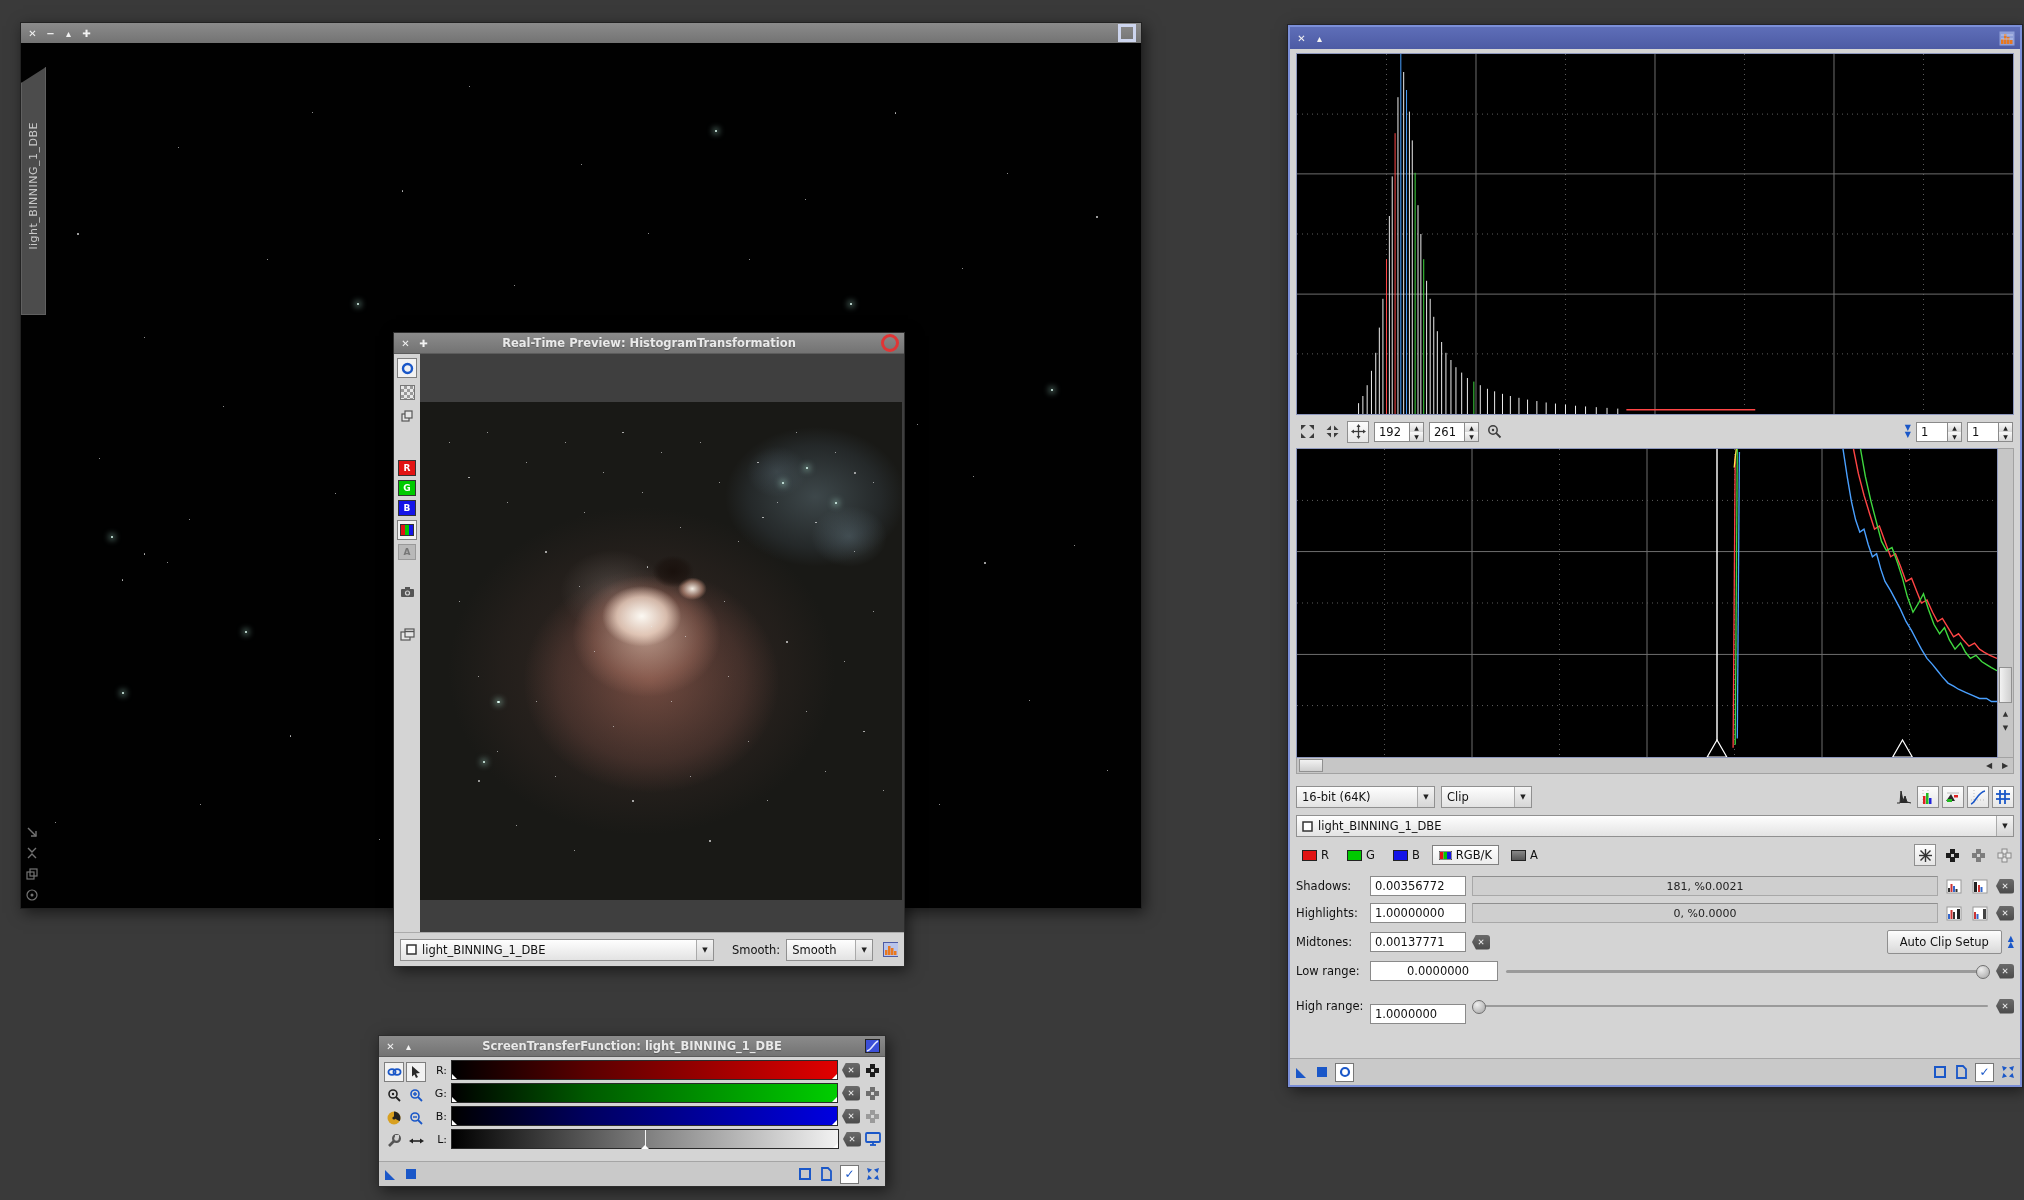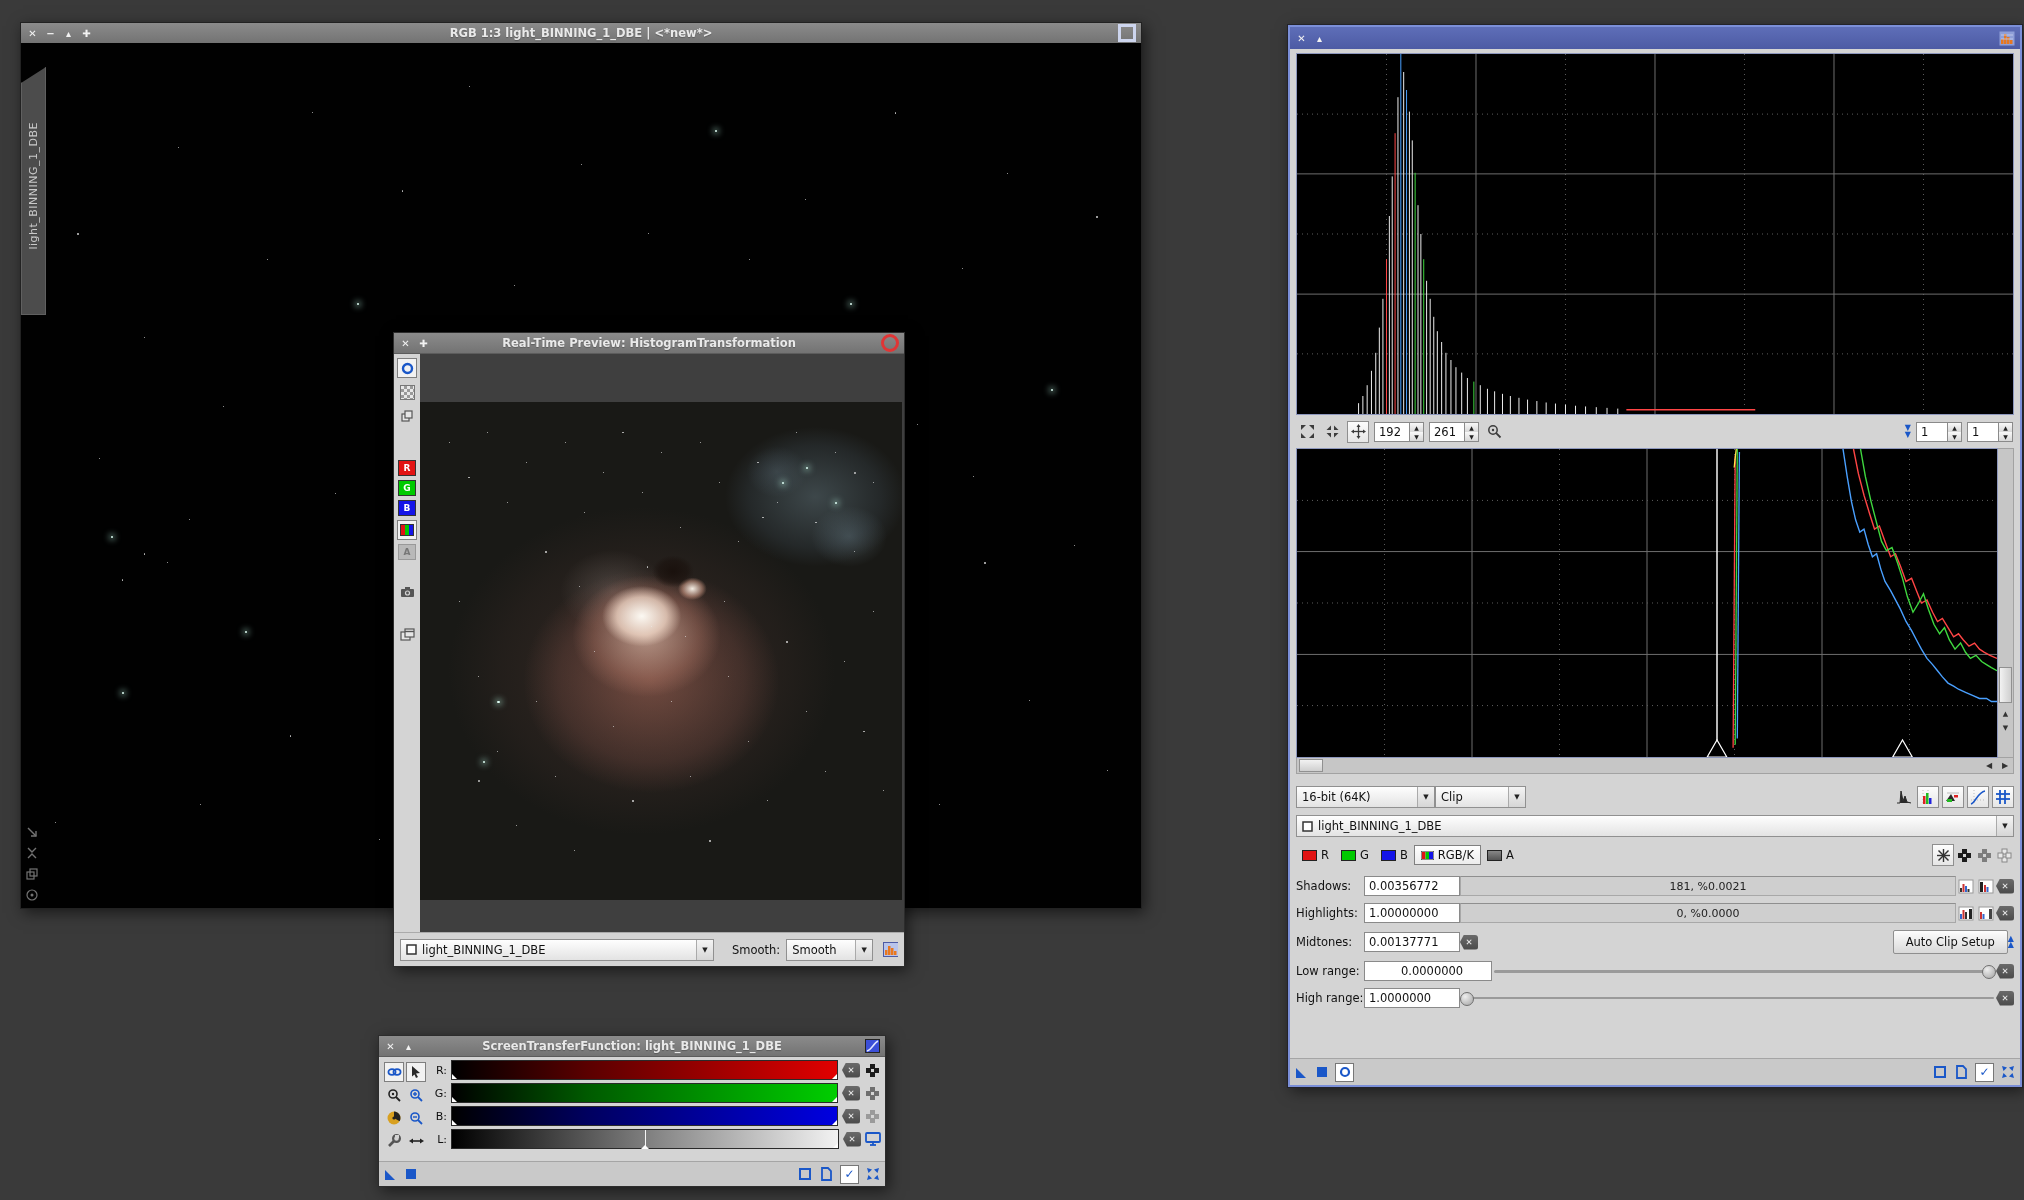--- a/index.html
+++ b/index.html
@@ -85,21 +85,21 @@
   #plot-top{height:360px;}
   .midbar{height:33px;display:flex;align-items:center;gap:5px;padding:0 1px;}
   .plot2wrap{height:310px;display:flex;}
   #plot-bot{flex:1;}
   .vscroll{width:15px;background:#c6c6c6;border:1px solid #a2a2a2;border-left:none;display:flex;flex-direction:column;}
   .vthumb{margin:218px 1px 4px 1px;height:34px;background:linear-gradient(90deg,#f2f2f2,#cfcfcf);border:1px solid #909090;}
   .vbtn{height:14px;display:flex;align-items:center;justify-content:center;font-size:7px;color:#333;}
   .hscroll{height:15px;background:#c6c6c6;border:1px solid #a2a2a2;border-top:none;display:flex;align-items:center;}
   .hthumb{width:22px;height:11px;margin-left:2px;background:linear-gradient(#f2f2f2,#cfcfcf);border:1px solid #909090;}
   .hbtn{width:16px;display:flex;align-items:center;justify-content:center;font-size:8px;color:#333;}
-  .ctlrow{display:flex;align-items:center;gap:0;margin-top:7px;font-size:11.5px;color:#111;}
+  .ctlrow{display:flex;align-items:center;gap:6px;margin-top:7px;font-size:11.5px;color:#111;}
   .rowlabel{width:68px;flex:none;}
   .modebtns{margin-left:auto;display:flex;gap:3px;}
   .chan{display:flex;align-items:center;gap:4px;padding:2px 6px;font-size:11.5px;color:#111;}
   .chan .sw{width:13px;height:9px;border:1px solid #222;}
   .chan.sel{background:linear-gradient(#ffffff,#ececec);border:1px solid #808080;}
   .autoclip{height:22px;padding:0 12px;font-size:11.5px;color:#111;display:flex;align-items:center;
             background:linear-gradient(#fdfdfd,#d9d9d9);border:1px solid #8f8f8f;border-radius:2px;}
   .dialog-foot{height:26px;margin-top:8px;background:#c9c9c9;border-top:1px solid #a5a5a5;display:flex;
                align-items:center;padding:0 5px;gap:7px;}
   .df-right{margin-left:auto;display:flex;align-items:center;gap:7px;}
@@ -131,21 +131,20 @@
 <body>
 
 <div class="desktop">
 
   <div class="win main-win">
     <div class="tbar gray">
       <span class="tico">✕</span>
       <span class="tico">−</span>
       <span class="tico">▴</span>
       <span class="tico">✚</span>
-      <span class="ttext">RGB 1:3 light_BINNING_1_DBE | &lt;*new*&gt;</span>
       <span class="maxbox"></span>
     </div>
     <div class="main-canvas">
       <div id="main-stars">
           <div class="star" style="left: 2%; top: 6%; width: 1px; height: 1px; opacity: 0.8;"></div>
           <div class="star" style="left: 5%; top: 22%; width: 1.5px; height: 1.5px; opacity: 0.8;"></div>
           <div class="star" style="left: 7%; top: 48%; width: 1px; height: 1px; opacity: 0.8;"></div>
           <div class="star glow" style="left: 9%; top: 75%; width: 2px; height: 2px; opacity: 1;"></div>
           <div class="star" style="left: 11%; top: 34%; width: 1px; height: 1px; opacity: 0.8;"></div>
           <div class="star" style="left: 13%; top: 60%; width: 1px; height: 1px; opacity: 0.8;"></div>
@@ -744,21 +743,21 @@
         <input class="input" style="width: 86px; padding-left: 36px;" value="0.0000000">
         <span class="slider">
             <span class="track"></span>
             <span class="thumb" style="right:0"></span>
           </span>
         <span class="clearbtn">✕</span>
       </div>
 
       <div class="ctlrow">
         <span class="rowlabel">High range:</span>
-        <input class="input" style="width: 86px;" value="1.0000000">
+        <input class="input" style="width: 86px; margin-top: 16px;" value="1.0000000">
         <span class="slider">
             <span class="track" style="height:2px"></span>
             <span class="thumb" style="left:0"></span>
           </span>
         <span class="clearbtn">✕</span>
       </div>
     </div>
 
     <div class="dialog-foot">
       <svg width="14" height="14">

